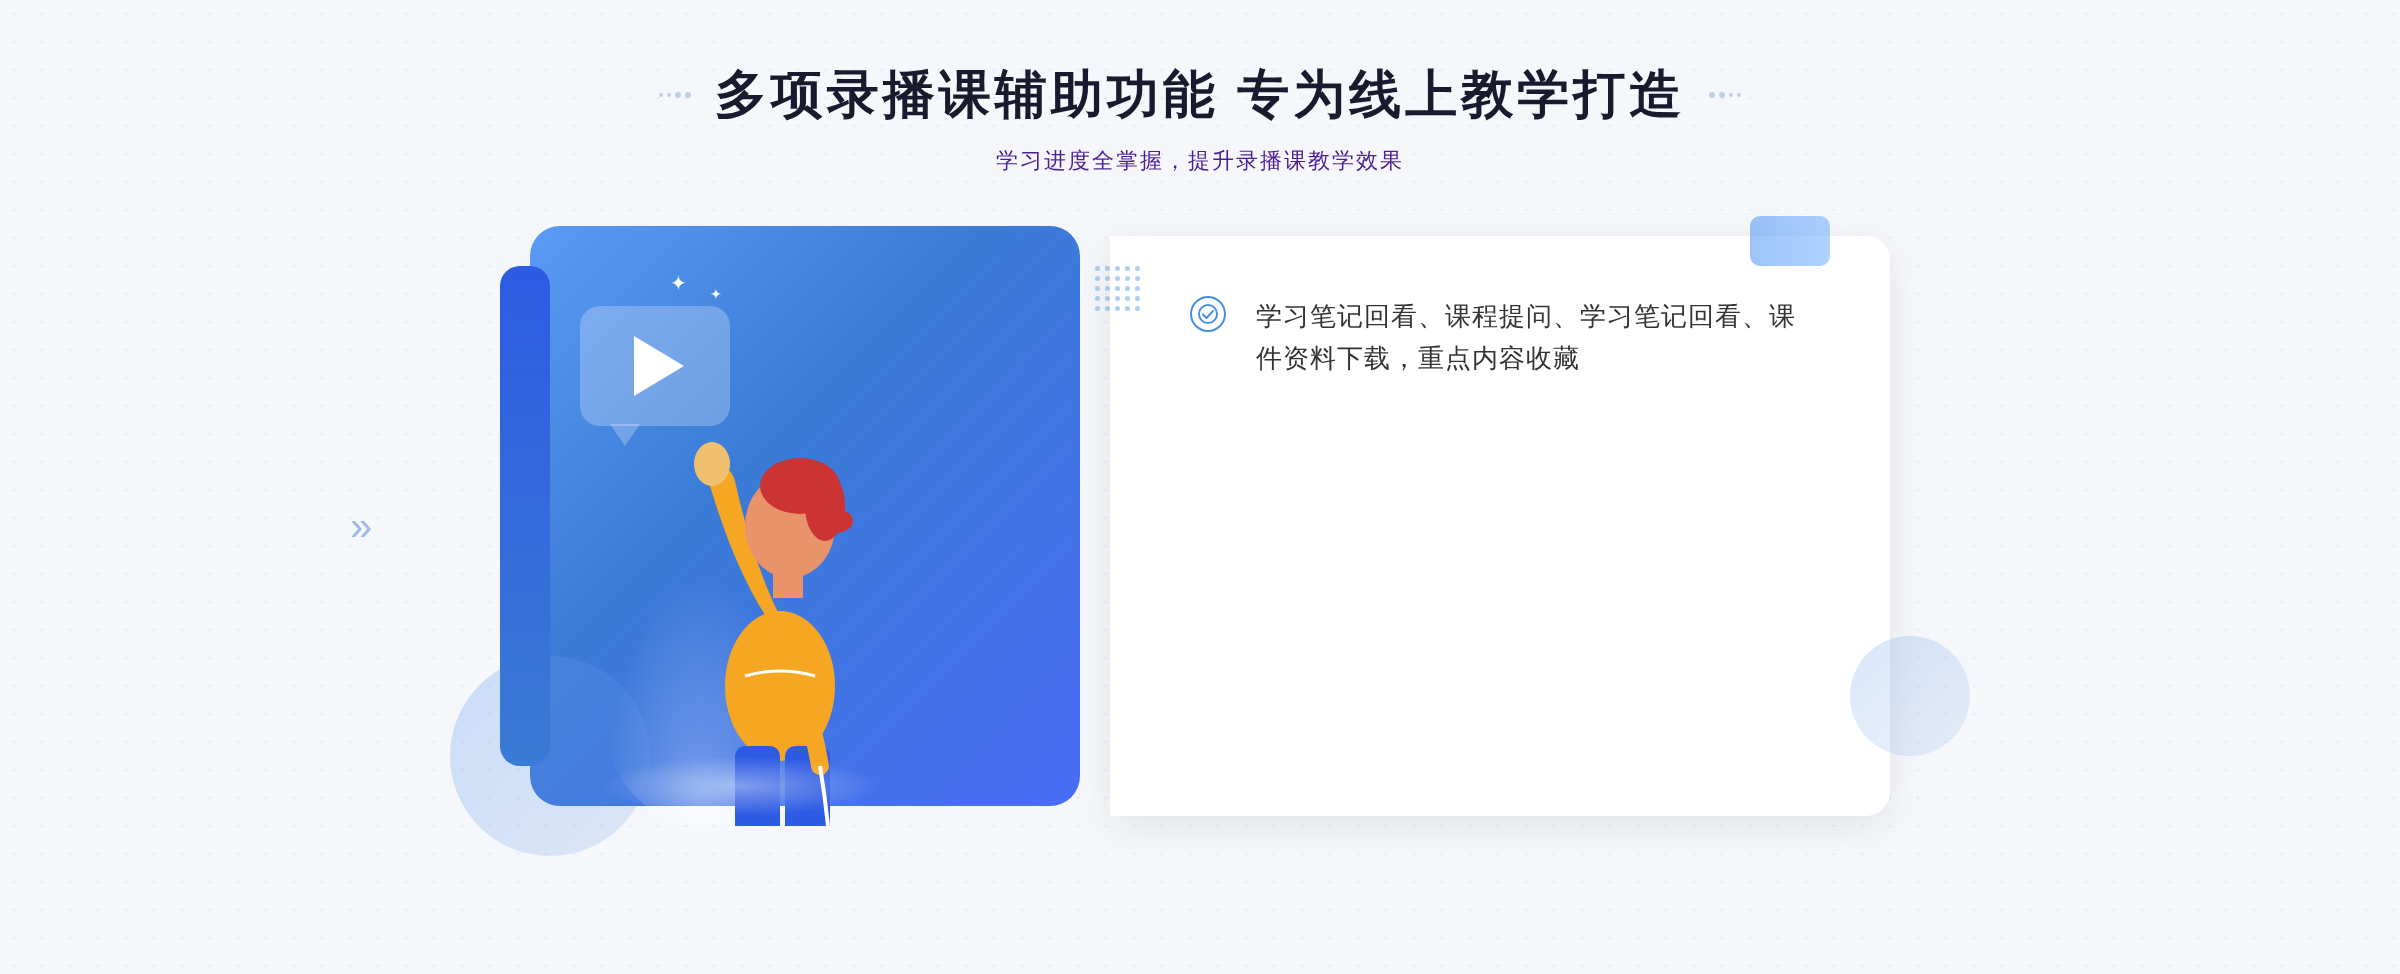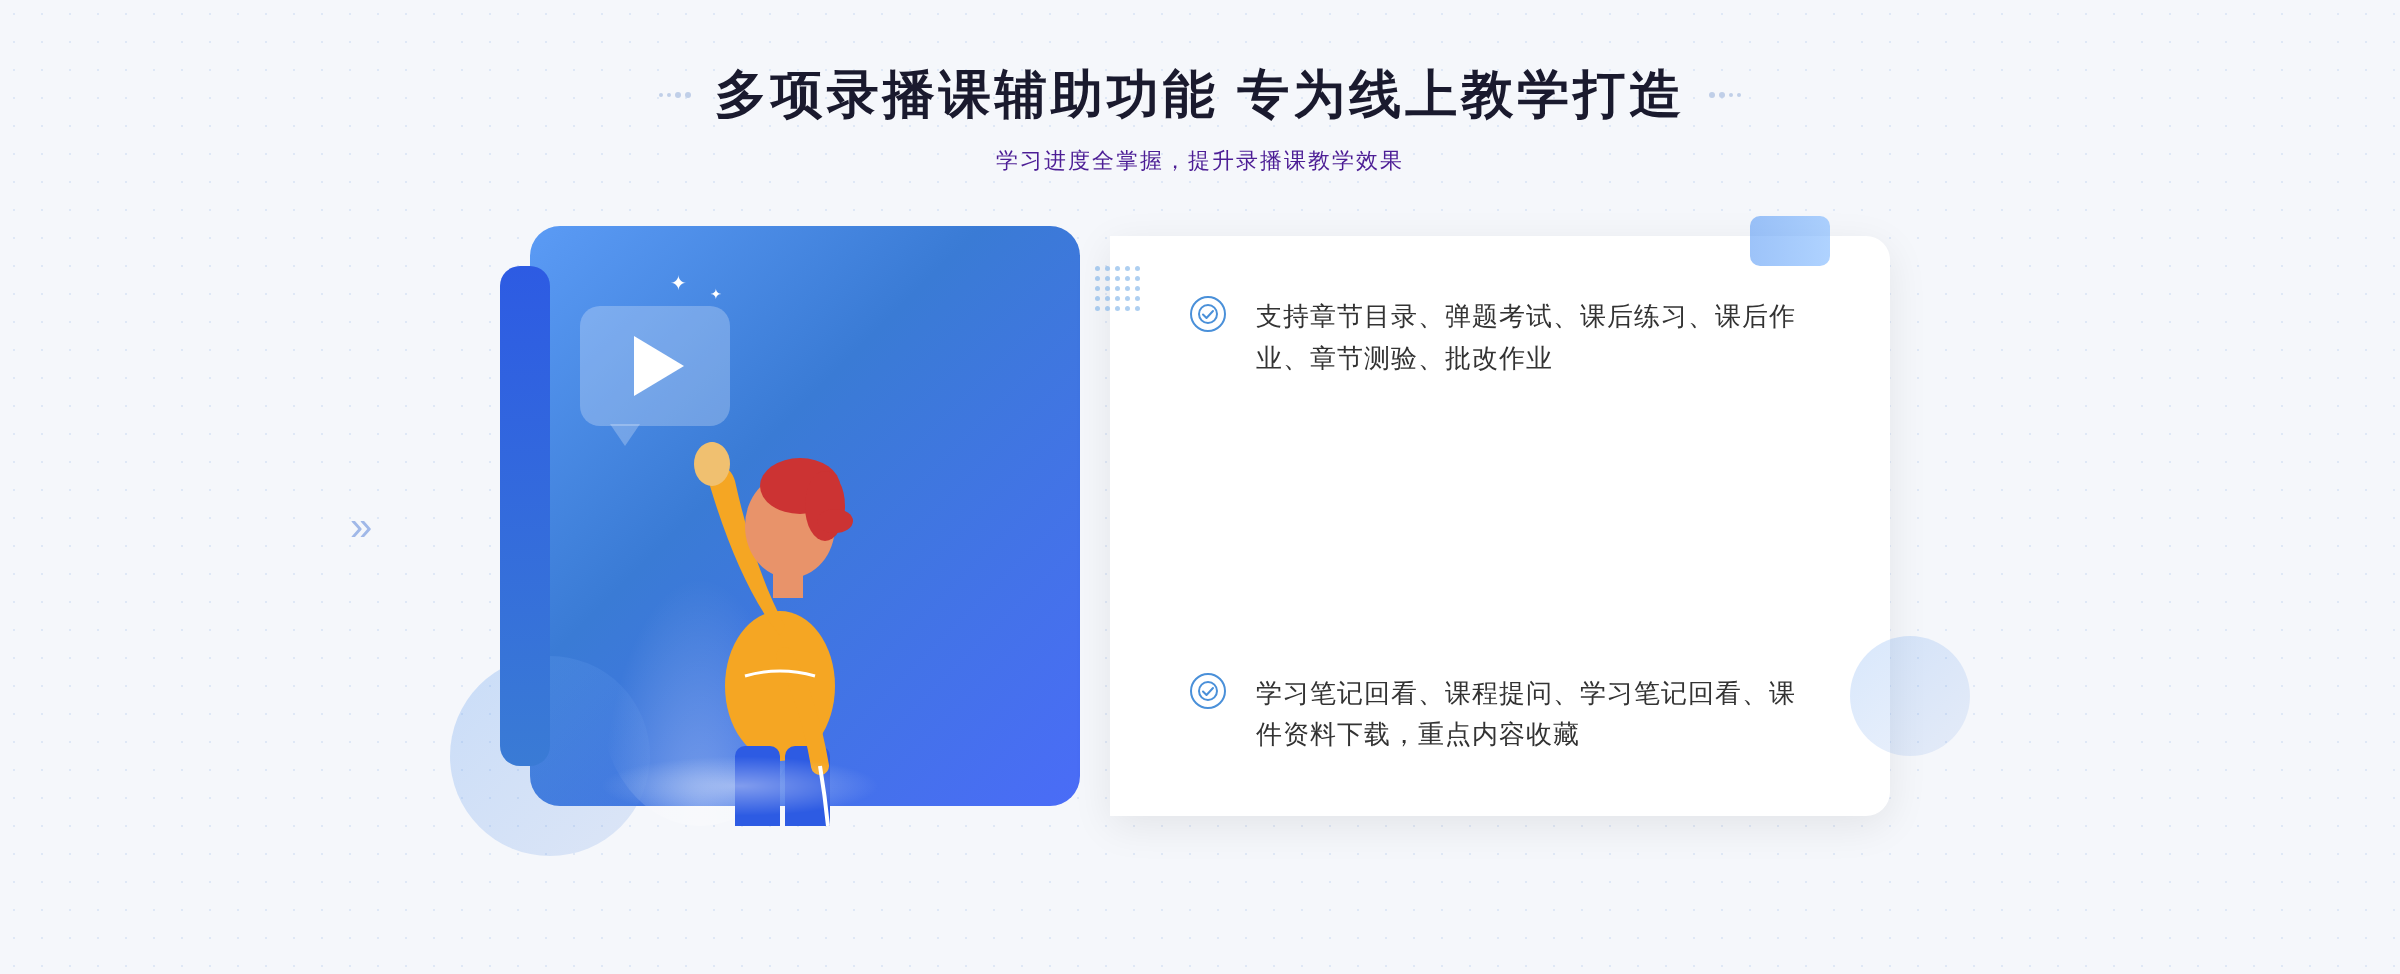--- a/index.html
+++ b/index.html
@@ -431,37 +431,28 @@
         </svg>
       </div>
 
       <div style="position:absolute;bottom:10px;left:100px;width:280px;height:60px;background:radial-gradient(ellipse,rgba(255,255,255,0.4),transparent 70%);z-index:6;border-radius:50%;"></div>
 
     </div>
 
     <div class="features-panel">
 
 
+
       <div class="feature-item">
         <div class="check-circle">
           <svg width="22" height="22" viewBox="0 0 22 22" fill="none">
             <circle cx="11" cy="11" r="9" stroke="#4a90d9" stroke-width="2"></circle>
             <path d="M6 11.5 L9.5 15 L16 8" stroke="#4a90d9" stroke-width="2" stroke-linecap="round" stroke-linejoin="round"></path>
           </svg>
         </div>
-        <span class="feature-text">支持章节目录、弹题考试、课后练习、课后作业、章节测验、批改作业</span>
-      </div>
-
-      <div class="feature-item">
-        <div class="check-circle">
-          <svg width="22" height="22" viewBox="0 0 22 22" fill="none">
-            <circle cx="11" cy="11" r="9" stroke="#4a90d9" stroke-width="2"></circle>
-            <path d="M6 11.5 L9.5 15 L16 8" stroke="#4a90d9" stroke-width="2" stroke-linecap="round" stroke-linejoin="round"></path>
-          </svg>
-        </div>
         <span class="feature-text">学习笔记回看、课程提问、学习笔记回看、课件资料下载，重点内容收藏</span>
       </div>
 
 
       <div class="top-right-deco"></div>
 
       <div class="deco-circle-small"></div>
     </div>
 
   </div>

